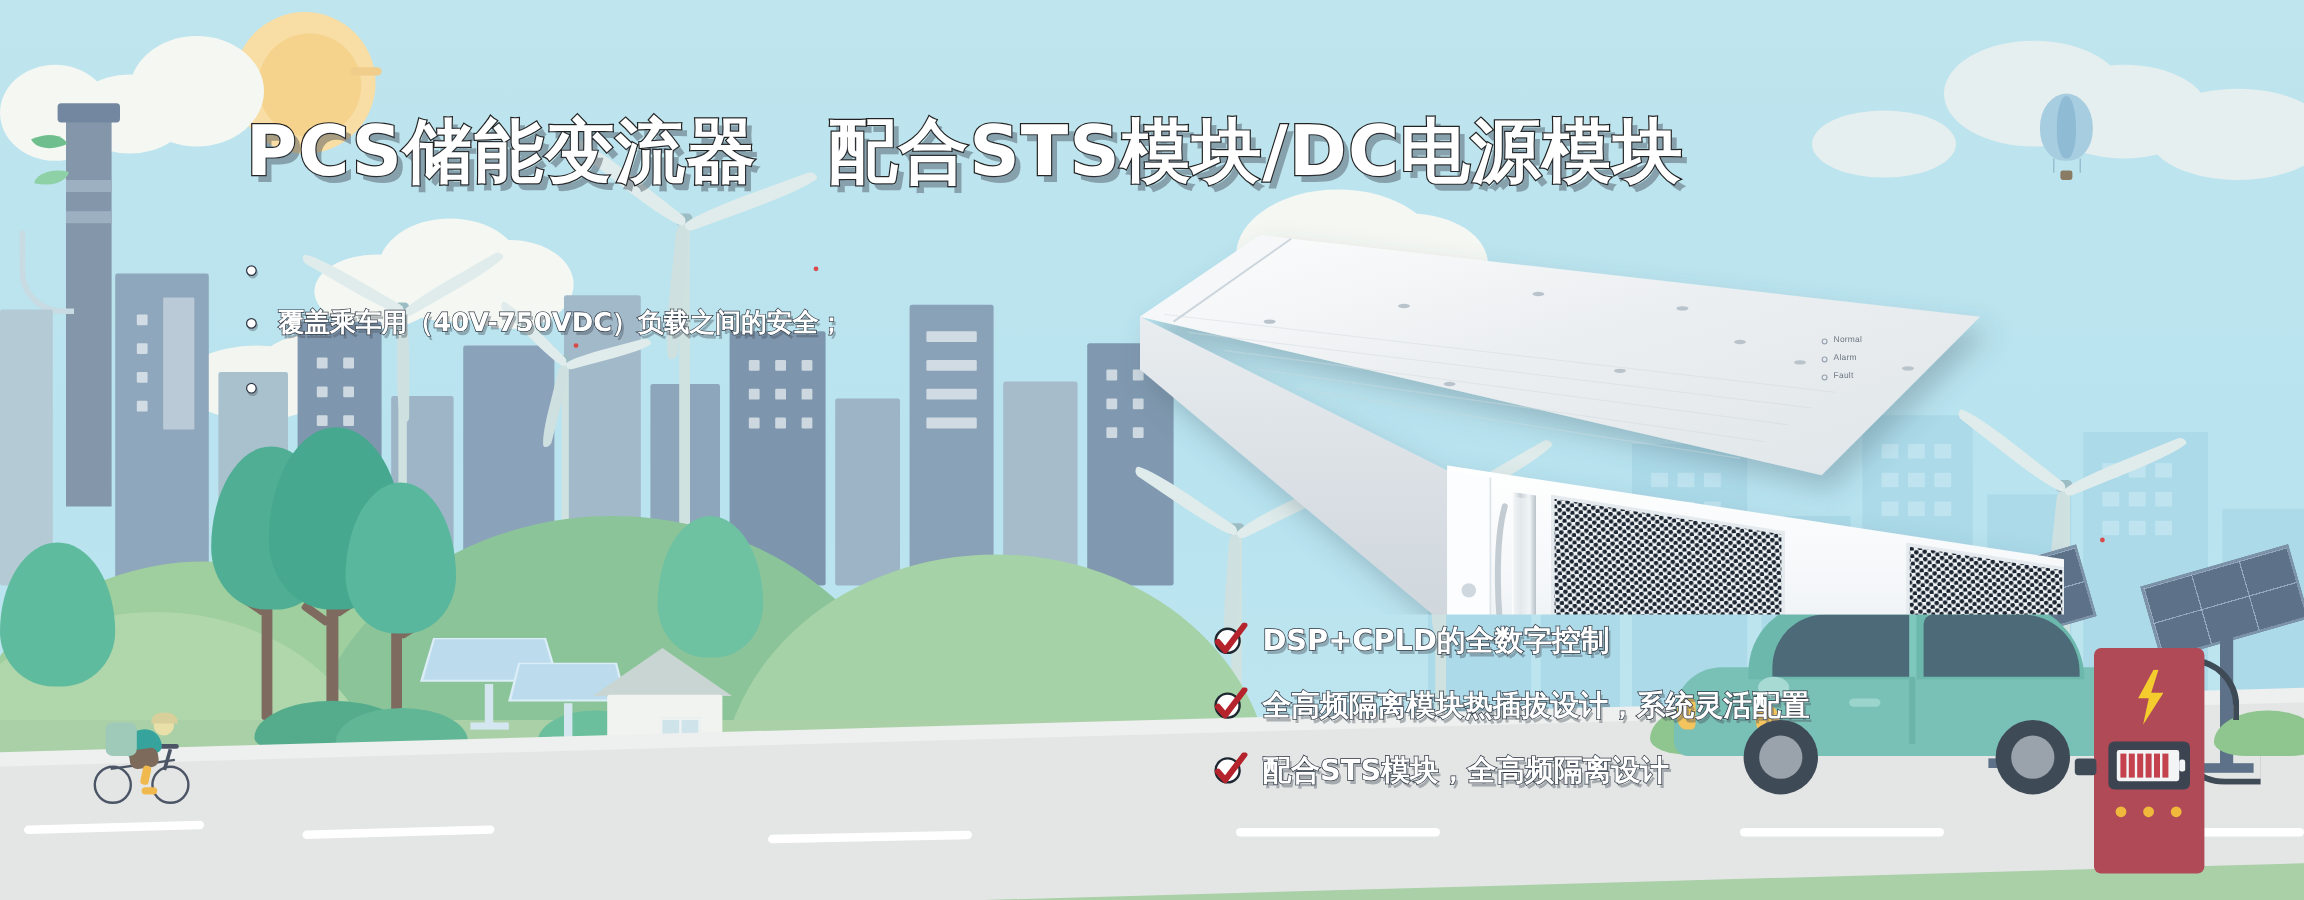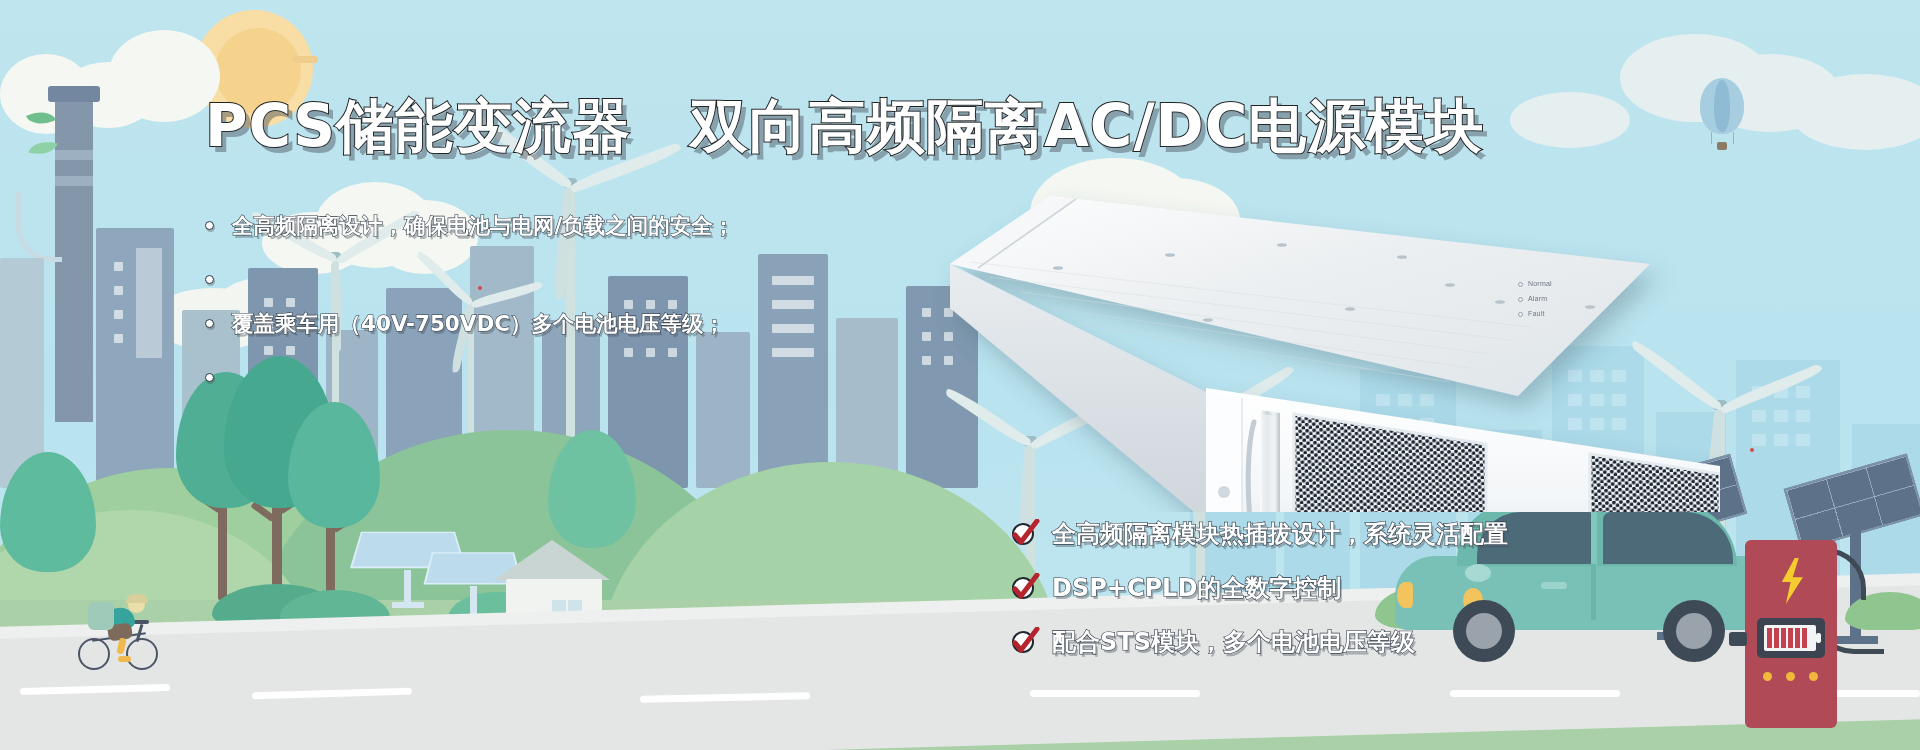--- a/index.html
+++ b/index.html
@@ -669,69 +669,65 @@
     <div>
       <div class="lead-led" style="left:588px;top:100px;"></div>
       <div class="lead-label" style="left:598px;top:98px;">Normal</div>
       <div class="lead-led" style="left:588px;top:115px;"></div>
       <div class="lead-label" style="left:598px;top:113px;">Alarm</div>
       <div class="lead-led" style="left:588px;top:130px;"></div>
       <div class="lead-label" style="left:598px;top:128px;">Fault</div>
     </div>
   </div>
 
-  <h1 id="title">PCS储能变流器　双向高频隔离AC/DC电源模块</h1>
+  <h1 id="title">PCS储能变流器　配合STS模块/DC电源模块</h1>
 
   <div id="bullets">
+
 
     <div class="bullet">
       <span class="bullet-dot"></span>
-      <span class="bullet-text">全高频隔离设计，确保电池与电网/负载之间的安全；</span>
     </div>
 
     <div class="bullet">
       <span class="bullet-dot"></span>
+      <span class="bullet-text">覆盖乘车用（40V-750VDC）负载之间的安全；</span>
     </div>
 
     <div class="bullet">
       <span class="bullet-dot"></span>
-      <span class="bullet-text">覆盖乘车用（40V-750VDC）多个电池电压等级；</span>
-    </div>
-
-    <div class="bullet">
-      <span class="bullet-dot"></span>
     </div>
   </div>
 
   <div id="checks">
+
+    <div class="check-row">
+      <span class="check-mark">
+        <span class="ring"></span>
+        <svg width="30" height="30" viewBox="0 0 30 30">
+          <path d="M5,16 L11,23 L27,2" stroke="#b5232c" stroke-width="5" fill="none" stroke-linecap="round" stroke-linejoin="round"></path>
+        </svg>
+      </span>
+      <span>DSP+CPLD的全数字控制</span>
+    </div>
 
     <div class="check-row">
       <span class="check-mark">
         <span class="ring"></span>
         <svg width="30" height="30" viewBox="0 0 30 30">
           <path d="M5,16 L11,23 L27,2" stroke="#b5232c" stroke-width="5" fill="none" stroke-linecap="round" stroke-linejoin="round"></path>
         </svg>
       </span>
       <span>全高频隔离模块热插拔设计，系统灵活配置</span>
     </div>
 
     <div class="check-row">
       <span class="check-mark">
         <span class="ring"></span>
         <svg width="30" height="30" viewBox="0 0 30 30">
           <path d="M5,16 L11,23 L27,2" stroke="#b5232c" stroke-width="5" fill="none" stroke-linecap="round" stroke-linejoin="round"></path>
         </svg>
       </span>
-      <span>DSP+CPLD的全数字控制</span>
-    </div>
-
-    <div class="check-row">
-      <span class="check-mark">
-        <span class="ring"></span>
-        <svg width="30" height="30" viewBox="0 0 30 30">
-          <path d="M5,16 L11,23 L27,2" stroke="#b5232c" stroke-width="5" fill="none" stroke-linecap="round" stroke-linejoin="round"></path>
-        </svg>
-      </span>
-      <span>配合STS模块，多个电池电压等级</span>
+      <span>配合STS模块，全高频隔离设计</span>
     </div>
   </div>
 
 </div>
 
 </body></html>

